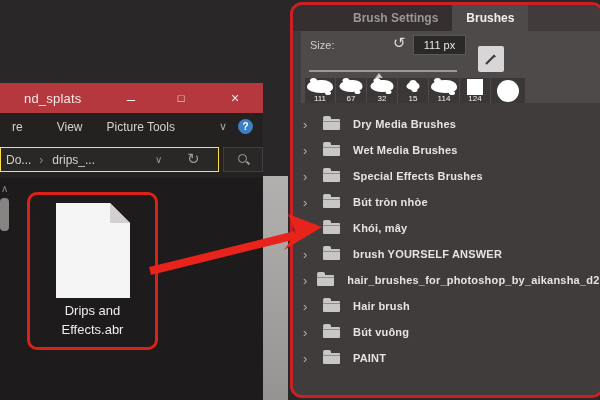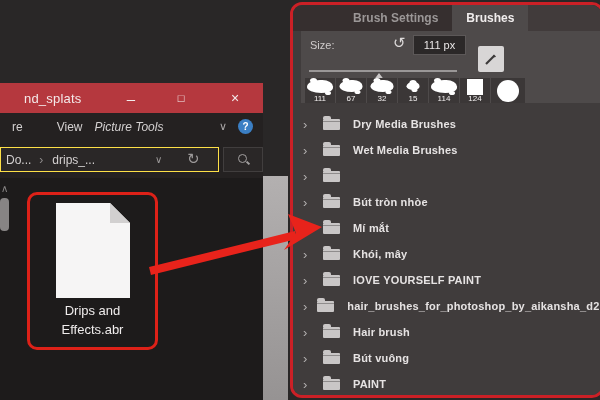--- a/index.html
+++ b/index.html
@@ -19,21 +19,21 @@
   .ex-title { color:#f4e9e9; font-size:13px; padding-left:24px; letter-spacing:.2px; }
   .ex-btn { position:absolute; top:0; width:30px; height:30px; color:#f3ecec; font-size:13px;
     display:flex; align-items:center; justify-content:center; }
   .ex-btn.min { left:116px; font-size:15px; }
   .ex-btn.max { left:166px; font-size:11px; }
   .ex-btn.cls { left:220px; font-size:14px; }
   .ex-menubar { position:absolute; left:0; top:30px; width:100%; height:27px; background:#242121;
     display:flex; align-items:center; color:#d4d1d1; font-size:12px; }
   .menu-partial { margin-left:12px; }
   .menu-item-view { margin-left:34px; }
-  .menu-item-pt { margin-left:12px;font-style:italic; }
+  .menu-item-pt { margin-left:24px; }
   .ribbon-collapse { position:absolute; left:219px; color:#aaa7a7; font-size:11px; }
   .help-circle { position:absolute; left:238px; width:15px; height:15px; border-radius:50%;
     background:#3b7fc4; color:#fff; font-size:10px; font-weight:bold;
     display:flex; align-items:center; justify-content:center; }
   .ex-addressbar { position:absolute; left:0; top:57px; width:100%; height:38px; background:#242121; }
   .addr-box { position:absolute; left:0; top:7px; width:219px; height:25px; background:#2a2727;
     border:1px solid #fde047; display:flex; align-items:center; color:#d4d1d1; font-size:12px; }
   .crumb-root { margin-left:5px; }
   .crumb-sep { margin-left:8px; color:#8f8c8c; }
   .crumb-folder { margin-left:9px; }
@@ -219,40 +219,36 @@
         <span class="folder-label">Dry Media Brushes</span>
       </div>
       <div class="folder-row">
         <span class="chev">›</span>
         <span class="folder-ic"></span>
         <span class="folder-label">Wet Media Brushes</span>
       </div>
       <div class="folder-row">
         <span class="chev">›</span>
         <span class="folder-ic"></span>
+        <span class="folder-label">Special Effects Brushes</span>
       </div>
       <div class="folder-row">
         <span class="chev">›</span>
         <span class="folder-ic"></span>
         <span class="folder-label">Bút tròn nhòe</span>
       </div>
       <div class="folder-row">
         <span class="chev">›</span>
         <span class="folder-ic"></span>
-        <span class="folder-label">Mí mắt</span>
-      </div>
-      <div class="folder-row">
-        <span class="chev">›</span>
-        <span class="folder-ic"></span>
         <span class="folder-label">Khói, mây</span>
       </div>
       <div class="folder-row">
         <span class="chev">›</span>
         <span class="folder-ic"></span>
-        <span class="folder-label">lOVE YOURSELF PAINT</span>
+        <span class="folder-label">brush YOURSELF ANSWER</span>
       </div>
       <div class="folder-row">
         <span class="chev">›</span>
         <span class="folder-ic"></span>
         <span class="folder-label">hair_brushes_for_photoshop_by_aikansha_d2oqozb</span>
       </div>
       <div class="folder-row">
         <span class="chev">›</span>
         <span class="folder-ic"></span>
         <span class="folder-label">Hair brush</span>

